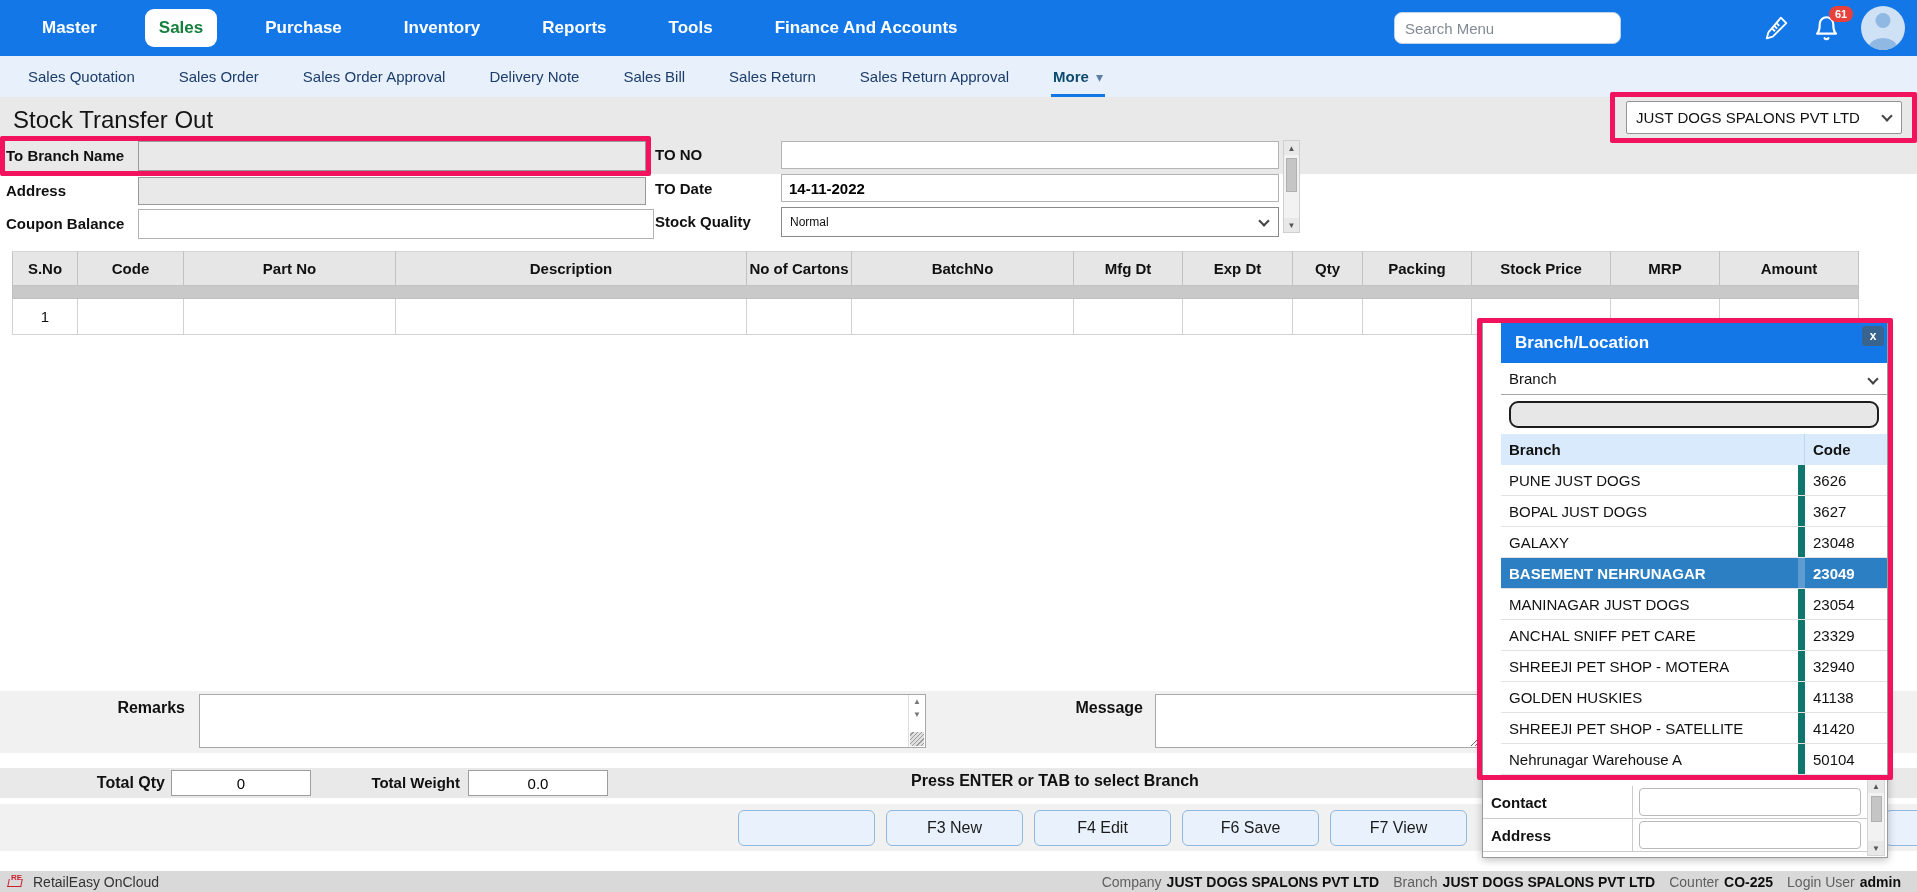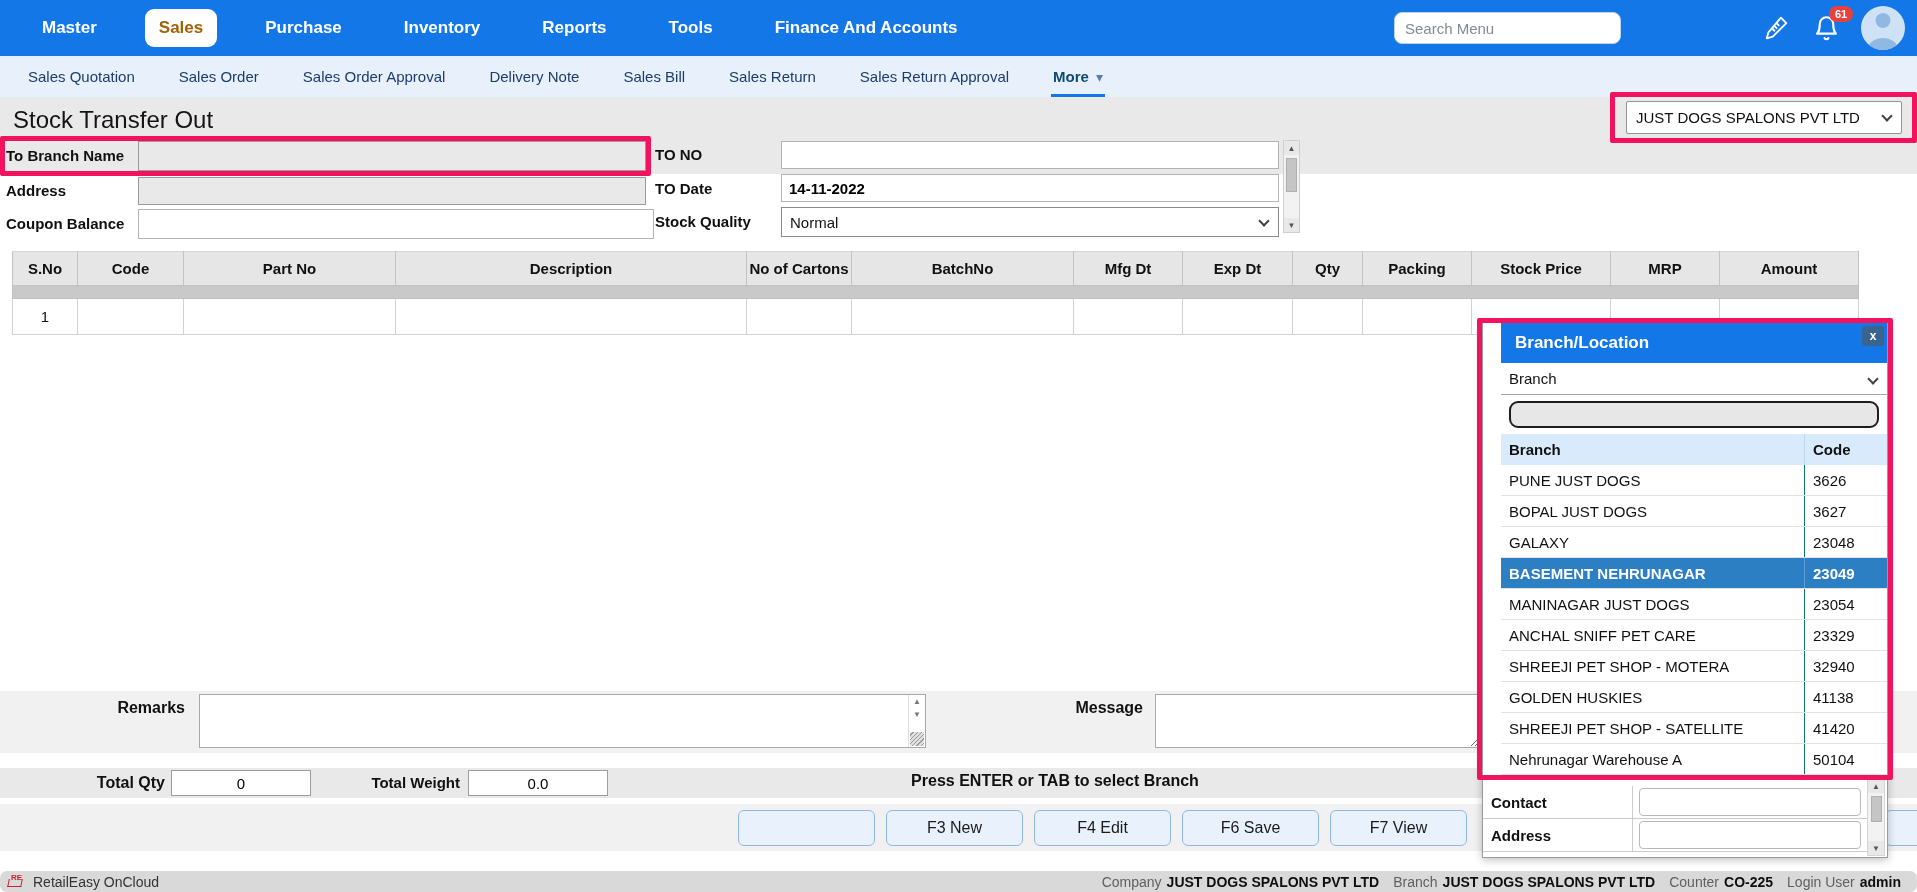--- a/index.html
+++ b/index.html
@@ -4,21 +4,21 @@
 <style>
   * { margin:0; padding:0; box-sizing:border-box; }
   html,body { background:#fff; }
   body { font-family:"Liberation Sans","DejaVu Sans",sans-serif; color:#111; }
   .screen { position:relative; width:1917px; height:892px; overflow:hidden; background:#fff; }
 
   
   .topnav { position:absolute; left:0; top:0; width:1917px; height:56px; background:#1377e8; display:flex; align-items:center; }
   .tn-items { display:flex; align-items:center; gap:34px; padding-left:28px; }
   .tn-item { color:#fff; font-size:17px; font-weight:700; padding:9px 14px; cursor:default; white-space:nowrap; }
-  .tn-item.active { background:#fff; color:#a16207; border-radius:9px; }
+  .tn-item.active { background:#fff; color:#15803d; border-radius:9px; }
   .tn-search { position:absolute; left:1394px; top:12px; width:227px; height:32px; border:1px solid #bcd2ea; border-radius:8px; font-size:15px; padding:0 10px; outline:none; font-family:inherit; color:#222; }
   .tn-search::placeholder { color:#828a94; }
   .tn-icons { position:absolute; right:0; top:0; height:56px; display:flex; align-items:center; gap:20px; padding-right:12px; }
   .icon-btn { position:relative; width:30px; height:30px; display:flex; align-items:center; justify-content:center; }
   .badge { position:absolute; top:-7px; right:-12px; min-width:24px; height:16px; background:#e8413c; color:#fff; border-radius:9px; font-size:11px; font-weight:700; display:flex; align-items:center; justify-content:center; padding:0 4px; }
   .avatar { position:relative; width:44px; height:44px; border-radius:50%; background:#cfe1f4; overflow:hidden; }
   .avatar .head { position:absolute; left:50%; top:7px; transform:translateX(-50%); width:15px; height:15px; border-radius:50%; background:#8fb9e2; }
   .avatar .body { position:absolute; left:50%; bottom:-6px; transform:translateX(-50%); width:28px; height:18px; border-radius:50% 50% 0 0; background:#8fb9e2; }
 
   
@@ -30,21 +30,21 @@
   
   .grayband { position:absolute; left:0; top:97px; width:1917px; height:77px; background:#e9e9e9; }
   .pagetitle { position:absolute; left:13px; top:106px; font-size:24px; color:#141414; }
   .company-select { position:absolute; left:1626px; top:101px; width:276px; height:33px; background:#fff; border:1px solid #949494; border-radius:2px; font-size:15px; display:flex; align-items:center; padding:0 26px 0 9px; white-space:nowrap; overflow:hidden; }
   .chev { width:8px; height:8px; border-right:2px solid #444; border-bottom:2px solid #444; transform:rotate(45deg); position:absolute; right:10px; top:10px; }
 
   .flabel { position:absolute; font-size:15px; font-weight:700; color:#101010; white-space:nowrap; }
   .ffield { position:absolute; font-size:15px; font-family:inherit; border:1px solid #a8a8a8; padding:0 7px; outline:none; }
   .ffield.gray { background:#e9e9e9; border-color:#9a9a9a; }
   .ffield.white { background:#fff; border-color:#b3b3b3; }
-  .sel { position:absolute; background:#fff; border:1px solid #8a8a8a; font-size:15px; display:flex; align-items:center; padding:0 26px 0 8px; }
+  .sel { position:absolute; background:#fff; border:1px solid #8a8a8a; font-size:12px; display:flex; align-items:center; padding:0 26px 0 8px; }
 
   
   .vscroll { position:absolute; background:#f2f2f2; border:1px solid #cfcfcf; display:flex; flex-direction:column; align-items:center; }
   .vs-arrow { width:100%; height:14px; font-size:8px; color:#555; display:flex; align-items:center; justify-content:center; background:#e8e8e8; }
   .vs-thumb { width:11px; background:#c5c5c5; border:1px solid #b0b0b0; }
 
   
   .items { position:absolute; left:12px; top:251px; width:1846px; border-collapse:collapse; table-layout:fixed; }
   .items th { height:34px; background:#e6e6e6; border:1px solid #c2c2c2; border-top-color:#d5d5d5; font-size:15px; font-weight:700; text-align:center; }
   .items td { height:36px; background:#fff; border:1px solid #d2d2d2; font-size:15px; text-align:center; }
@@ -61,40 +61,40 @@
   .ta-arrow { font-size:8px; color:#777; height:13px; line-height:13px; }
   .ta-resize { position:absolute; bottom:1px; right:1px; width:14px; height:14px; background:repeating-linear-gradient(135deg,#e0e0e0 0 2px,#9a9a9a 2px 3px); }
   .msg-box { position:absolute; left:1155px; top:694px; width:325px; height:54px; background:#fff; border:1px solid #a8a8a8; font-size:14px; font-family:inherit; padding:4px 6px; outline:none; }
   .tot-input { position:absolute; height:26px; width:140px; text-align:center; font-size:15px; background:#fff; border:1px solid #9d9d9d; font-family:inherit; outline:none; }
   .hint { position:absolute; left:890px; top:772px; width:330px; text-align:center; font-size:16px; font-weight:700; color:#101010; }
   .fbtns { position:absolute; left:738px; top:810px; display:flex; gap:11px; }
   .fbtn { width:137px; height:36px; background:#e9f2fc; border:1px solid #8fb8e0; border-radius:6px; font-size:16px; color:#1b1b1b; font-family:inherit; }
   .fbtn-partial { position:absolute; left:1885px; top:810px; width:60px; height:36px; background:#e9f2fc; border:1px solid #8fb8e0; border-radius:6px; z-index:5; }
 
   
-  .statusbar { position:absolute; left:0; top:871px; width:1917px; height:21px; background:#d9d9d9; display:flex; align-items:center; font-size:14px;border-radius:7px; }
+  .statusbar { position:absolute; left:0; top:871px; width:1917px; height:21px; background:#d9d9d9; display:flex; align-items:center; font-size:14px; }
   .sb-left { display:flex; align-items:center; gap:7px; padding-left:8px; color:#333; }
   .relogo { position:relative; width:18px; height:14px; }
   .relogo .cart { position:absolute; left:0; bottom:2px; width:14px; height:8px; border:1.5px solid #cc2030; border-top:none; transform:skewX(-12deg); }
   .relogo .re { position:absolute; left:3px; top:-2px; font-size:8px; font-weight:700; color:#cc2030; }
   .sb-right { margin-left:auto; display:flex; gap:14px; padding-right:16px; align-items:center; }
   .sb-pair { display:flex; gap:5px; white-space:nowrap; }
   .sb-lab { color:#5f5f5f; }
   .sb-val { font-weight:700; color:#0e0e0e; }
 
   
   .popup { position:absolute; left:1482px; top:322px; width:406px; height:536px; background:#fff; border:1px solid #9a9a9a; z-index:40; box-shadow:0 2px 8px rgba(0,0,0,.25);padding-left:18px; }
   .pp-header { position:relative; height:40px; background:#1377e8; color:#fff; font-size:17px; font-weight:700; display:flex; align-items:center; padding-left:14px; }
   .pp-close { position:absolute; top:3px; right:3px; width:22px; height:20px; background:#3a6490; color:#fff; font-size:12px; font-weight:700; border-radius:3px; display:flex; align-items:center; justify-content:center; }
   .pp-select { position:relative; height:32px; border-bottom:1px solid #a6a6a6; font-size:15px; display:flex; align-items:center; padding:0 26px 0 8px; background:#fff; }
   .pp-select .chev { top:12px; }
   .pp-search { margin:6px 8px; height:27px; background:#e7e7e7; border:2px solid #1d1d1d; border-radius:9px; width:calc(100% - 16px); font-family:inherit; font-size:14px; padding:0 8px; outline:none; }
   .pp-thead { height:31px; background:#d8eafb; display:flex; font-size:15px; font-weight:700; align-items:center; }
   .brrow { display:flex; height:31px; align-items:center; font-size:15px; border-bottom:1px solid #e2e2e2; background:#fff; }
-  .brname { flex:0 0 304px; padding-left:8px; white-space:nowrap; overflow:hidden; border-right:1px solid #0f766e; height:100%; display:flex; align-items:center; }
+  .brname { flex:0 0 304px; padding-left:8px; white-space:nowrap; overflow:hidden; border-right:7px solid #0f766e; height:100%; display:flex; align-items:center; }
   .brcode { padding-left:8px; }
   .pp-thead .brname { border-right:1px solid #bcd6ec; }
   .brrow.selected { background:#2d7fc3; color:#fff; font-weight:700; }
   .brrow.selected .brname { border-right-color:#5d9bd0; }
   .pp-crow { position:absolute; left:0; width:384px; height:33px; display:flex; border-bottom:1px solid #ccc; background:#fff; }
   .pp-clabel { flex:0 0 150px; font-size:15px; font-weight:700; display:flex; align-items:center; padding-left:8px; border-right:1px solid #ccc; }
   .pp-cinput { margin:2px 6px; flex:1; border:1px solid #b9b9b9; border-radius:4px; font-family:inherit; font-size:14px; padding:0 6px; outline:none; }
   .pp-scroll { position:absolute; right:2px; top:455px; width:18px; height:78px; background:#f2f2f2; border:1px solid #d5d5d5; display:flex; flex-direction:column; align-items:center; }
   .pp-scroll .vs-thumb { height:26px; margin-top:3px; }
   .pp-scroll .vs-sp { flex:1; }

